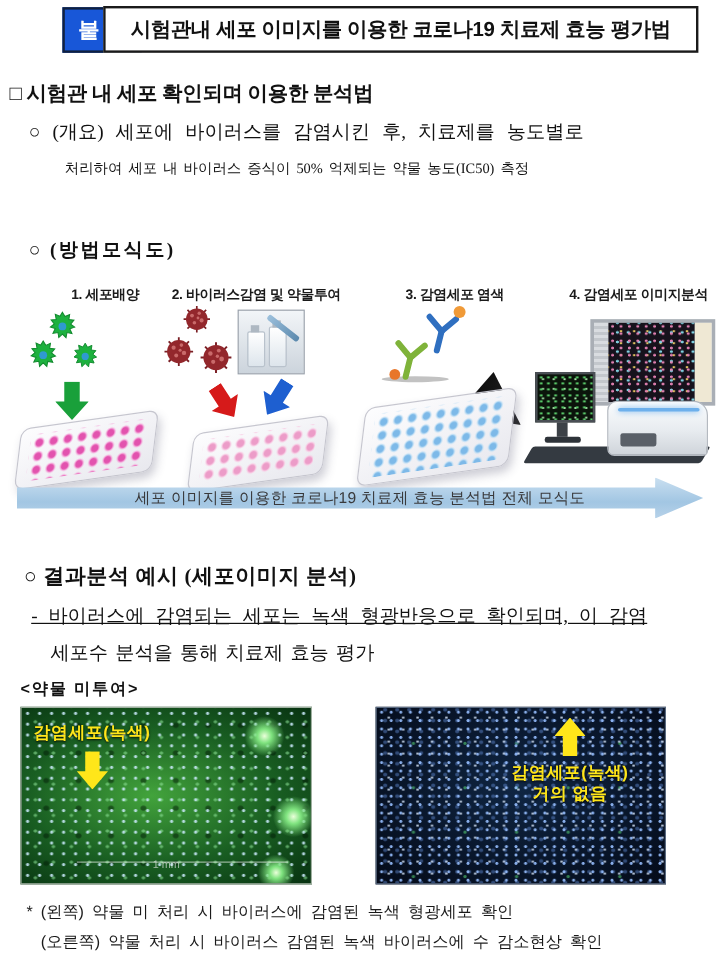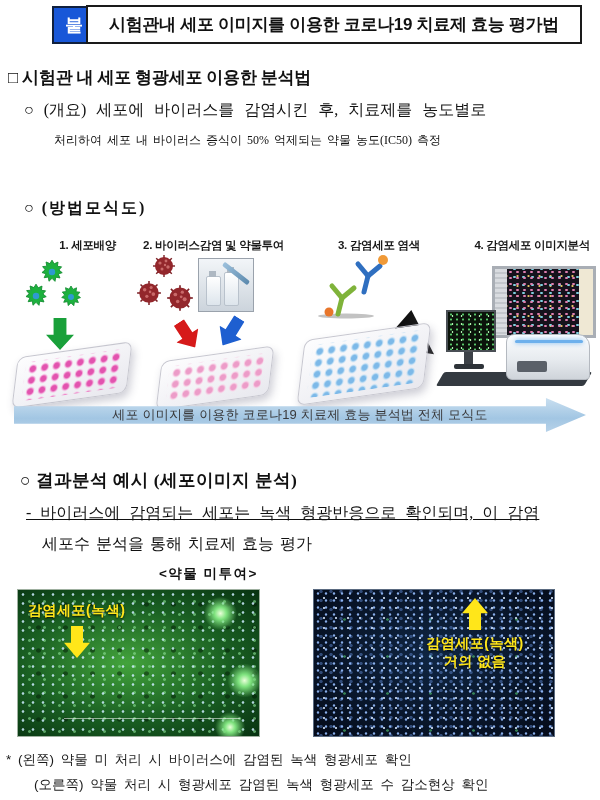--- a/index.html
+++ b/index.html
@@ -98,21 +98,21 @@
      clip-path:polygon(0 24%,93% 24%,93% 0,100% 50%,93% 100%,93% 76%,0 76%);
      background:linear-gradient(180deg,#c9dff0 0%,#a2c6e3 60%,#b7d2e9 100%);}
   .banner-text{position:absolute;inset:0;text-align:center;padding-right:48px;
      font:13px/34px "Liberation Sans",sans-serif;color:#39393b;letter-spacing:0.2px;}
 
   
   .rh{position:absolute;left:20px;top:468px;font-weight:bold;font-size:17.5px;letter-spacing:0.5px;}
   .rd1{position:absolute;left:26px;top:503px;font-size:16px;word-spacing:5px;text-decoration:underline;}
   .rd2{position:absolute;left:42px;top:534px;font-size:16px;word-spacing:2px;}
 
-  .fig-label{position:absolute;top:565px;text-align:right;
+  .fig-label{position:absolute;top:565px;text-align:left;
      font:bold 13.5px "Liberation Sans",sans-serif;letter-spacing:1.5px;color:#111;}
   .fl1{left:17px;width:241px;} .fl2{left:313px;width:240px;}
 
   .fig{position:absolute;top:589px;height:146px;border:1px solid #9fb0a0;}
   .fig1{left:17px;width:241px;background-color:#0d3a14;
     background-image:
       radial-gradient(circle at 84% 16%,#eaffda 0,#7fe37f 2.5%,rgba(60,160,60,0) 7%),
       radial-gradient(circle at 94% 62%,#eaffda 0,#7fe37f 2.5%,rgba(60,160,60,0) 7%),
       radial-gradient(circle at 88% 94%,#eaffda 0,#7fe37f 2%,rgba(60,160,60,0) 6%),
       radial-gradient(rgba(205,235,255,.85) 1px,rgba(205,235,255,0) 1.7px),
@@ -140,31 +140,31 @@
        filter:drop-shadow(0 1px 1px rgba(0,0,0,.6));}
   .yarrow-u{position:absolute;left:148px;top:8px;width:26px;height:32px;background:#ffe61a;
        filter:drop-shadow(0 1px 1px rgba(0,0,0,.6));}
   .ann2{left:86px;top:44px;width:150px;text-align:center;line-height:18px;}
   .scalebar{position:absolute;left:46px;bottom:17px;width:176px;border-top:1px solid rgba(255,255,255,.55);}
   .scaletext{position:absolute;left:0;right:0;bottom:11px;text-align:center;
        color:rgba(255,255,255,.6);font:9px "Liberation Sans",sans-serif;}
 
   
   .fn{position:absolute;font:13.5px "Liberation Sans",sans-serif;color:#1a1a1a;word-spacing:3px;}
-  .fn1{left:6px;top:751px;} .fn2{left:34px;top:776px;}
+  .fn1{left:22px;top:751px;} .fn2{left:34px;top:776px;}
 </style>
 </head>
 <body>
 
 <div class="page">
 
   <div class="badge">붙임</div>
   <div class="title-box">시험관내 세포 이미지를 이용한 코로나19 치료제 효능 평가법</div>
 
-  <div class="h1">□ 시험관 내 세포 형광세포 이용한 분석법</div>
+  <div class="h1">□ 시험관 내 세포 확인되며 이용한 분석법</div>
   <div class="ov1">○ (개요) 세포에 바이러스를 감염시킨 후, 치료제를 농도별로</div>
   <div class="ov2">처리하여 세포 내 바이러스 증식이 50% 억제되는 약물 농도(IC50) 측정</div>
   <div class="mt">○ (방법모식도)</div>
 
   <div class="diagram">
     <div class="step-label sl1">1. 세포배양</div>
     <div class="step-label sl2">2. 바이러스감염 및 약물투여</div>
     <div class="step-label sl3">3. 감염세포 염색</div>
     <div class="step-label sl4">4. 감염세포 이미지분석</div>
 
@@ -301,26 +301,27 @@
   <div class="rh">○ 결과분석 예시 (세포이미지 분석)</div>
   <div class="rd1">- 바이러스에 감염되는 세포는 녹색 형광반응으로 확인되며, 이 감염</div>
   <div class="rd2">세포수 분석을 통해 치료제 효능 평가</div>
 
   <div class="fig-label fl1">&lt;약물 미투여&gt;</div>
 
   <div class="fig fig1">
     <div class="ann ann1">감염세포(녹색)</div>
     <div class="yarrow-d blk"></div>
     <div class="scalebar"></div>
+    <div class="scaletext">1 mm</div>
   </div>
 
   <div class="fig fig2">
     <div class="yarrow-u blk-up"></div>
     <div class="ann ann2">
       <div>감염세포(녹색)</div>
       <div>거의 없음</div>
     </div>
   </div>
 
   <div class="fn fn1">* (왼쪽) 약물 미 처리 시 바이러스에 감염된 녹색 형광세포 확인</div>
-  <div class="fn fn2">(오른쪽) 약물 처리 시 형광세포 감염된 녹색 형광세포 수 감소현상 확인</div>
+  <div class="fn fn2">(오른쪽) 약물 처리 시 바이러스 감염된 녹색 바이러스에 수 감소현상 확인</div>
 
 </div>
 
 </body></html>

